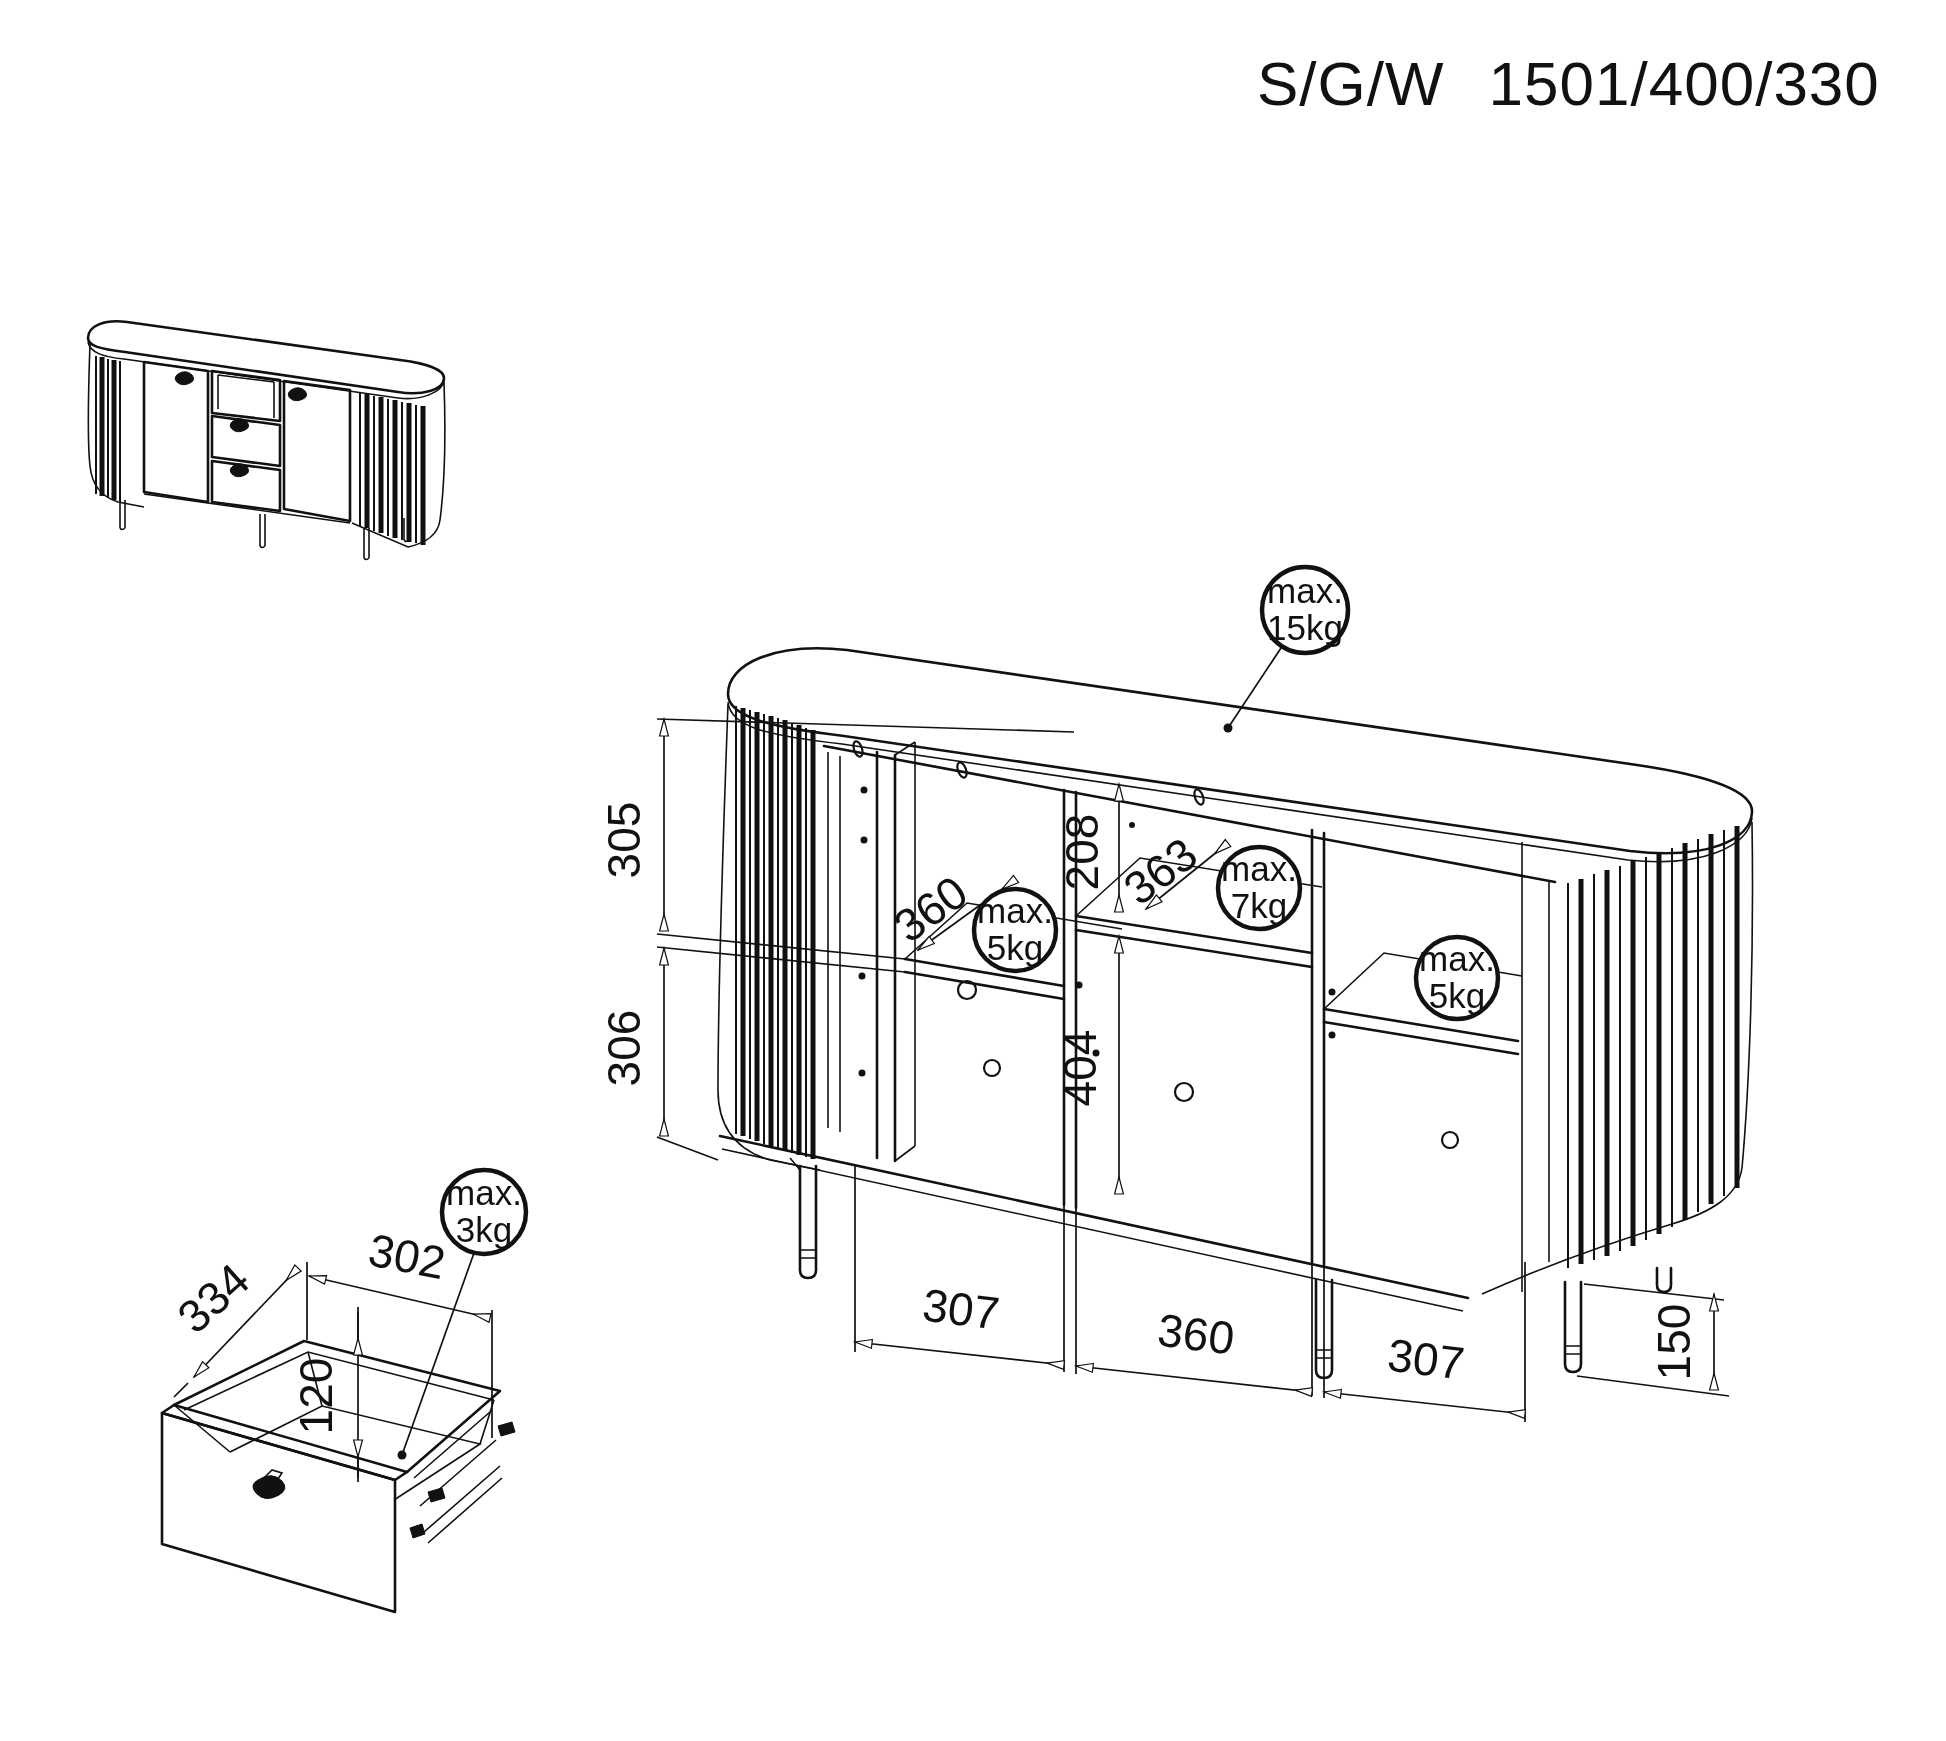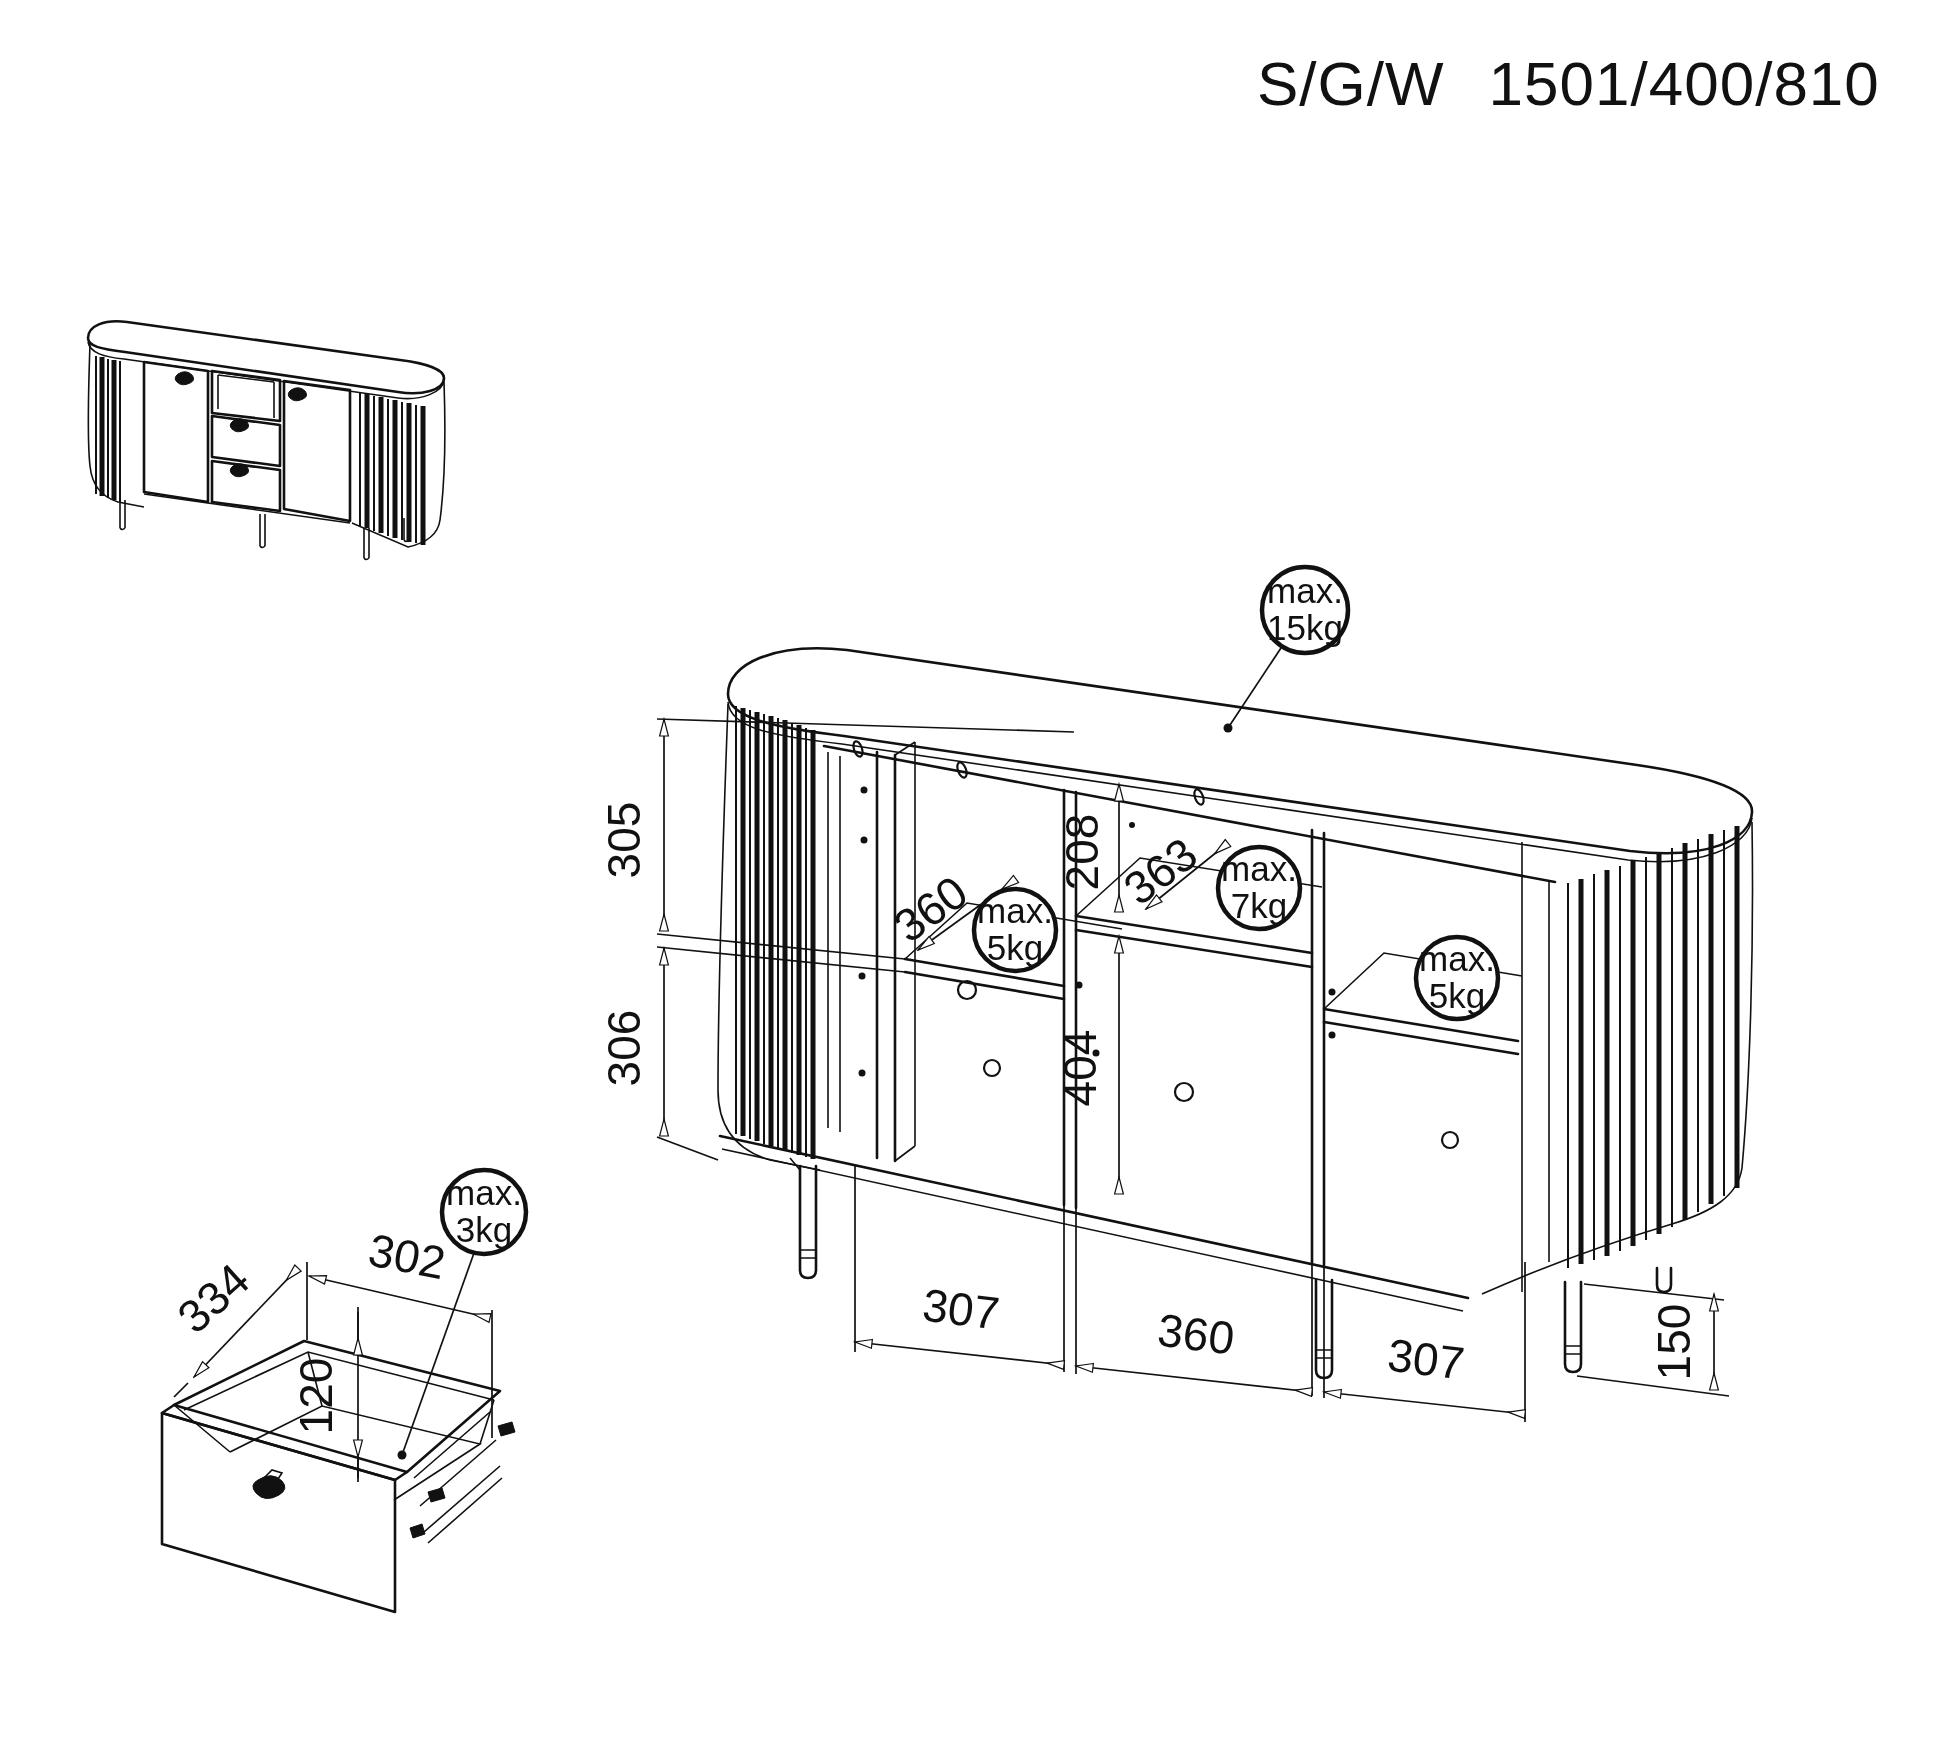--- a/index.html
+++ b/index.html
@@ -20,21 +20,21 @@
   .hole{fill:none;stroke:#111;stroke-width:2.2;}
   .dark{fill:#111;stroke:#111;}
 </style>
 </head>
 <body>
 
 <div id="stage">
 
   <div id="title">
     <span>S/G/W</span>
-    <span>1501/400/810</span>
+    <span>1501/400/330</span>
   </div>
 
   <svg width="1946" height="1741" viewBox="0 0 1946 1741">
     <defs>
       <marker id="mE" viewBox="0 0 20 12" refX="18" refY="6" markerWidth="20" markerHeight="12" orient="auto" markerUnits="userSpaceOnUse">
         <path d="M1,6 L18,1.6 L18,10.4 Z" fill="#fff" stroke="#111" stroke-width="1.2"></path>
       </marker>
       <marker id="mS" viewBox="0 0 20 12" refX="2" refY="6" markerWidth="20" markerHeight="12" orient="auto" markerUnits="userSpaceOnUse">
         <path d="M19,1.6 L2,6 L19,10.4 Z" fill="#fff" stroke="#111" stroke-width="1.2"></path>
       </marker>

